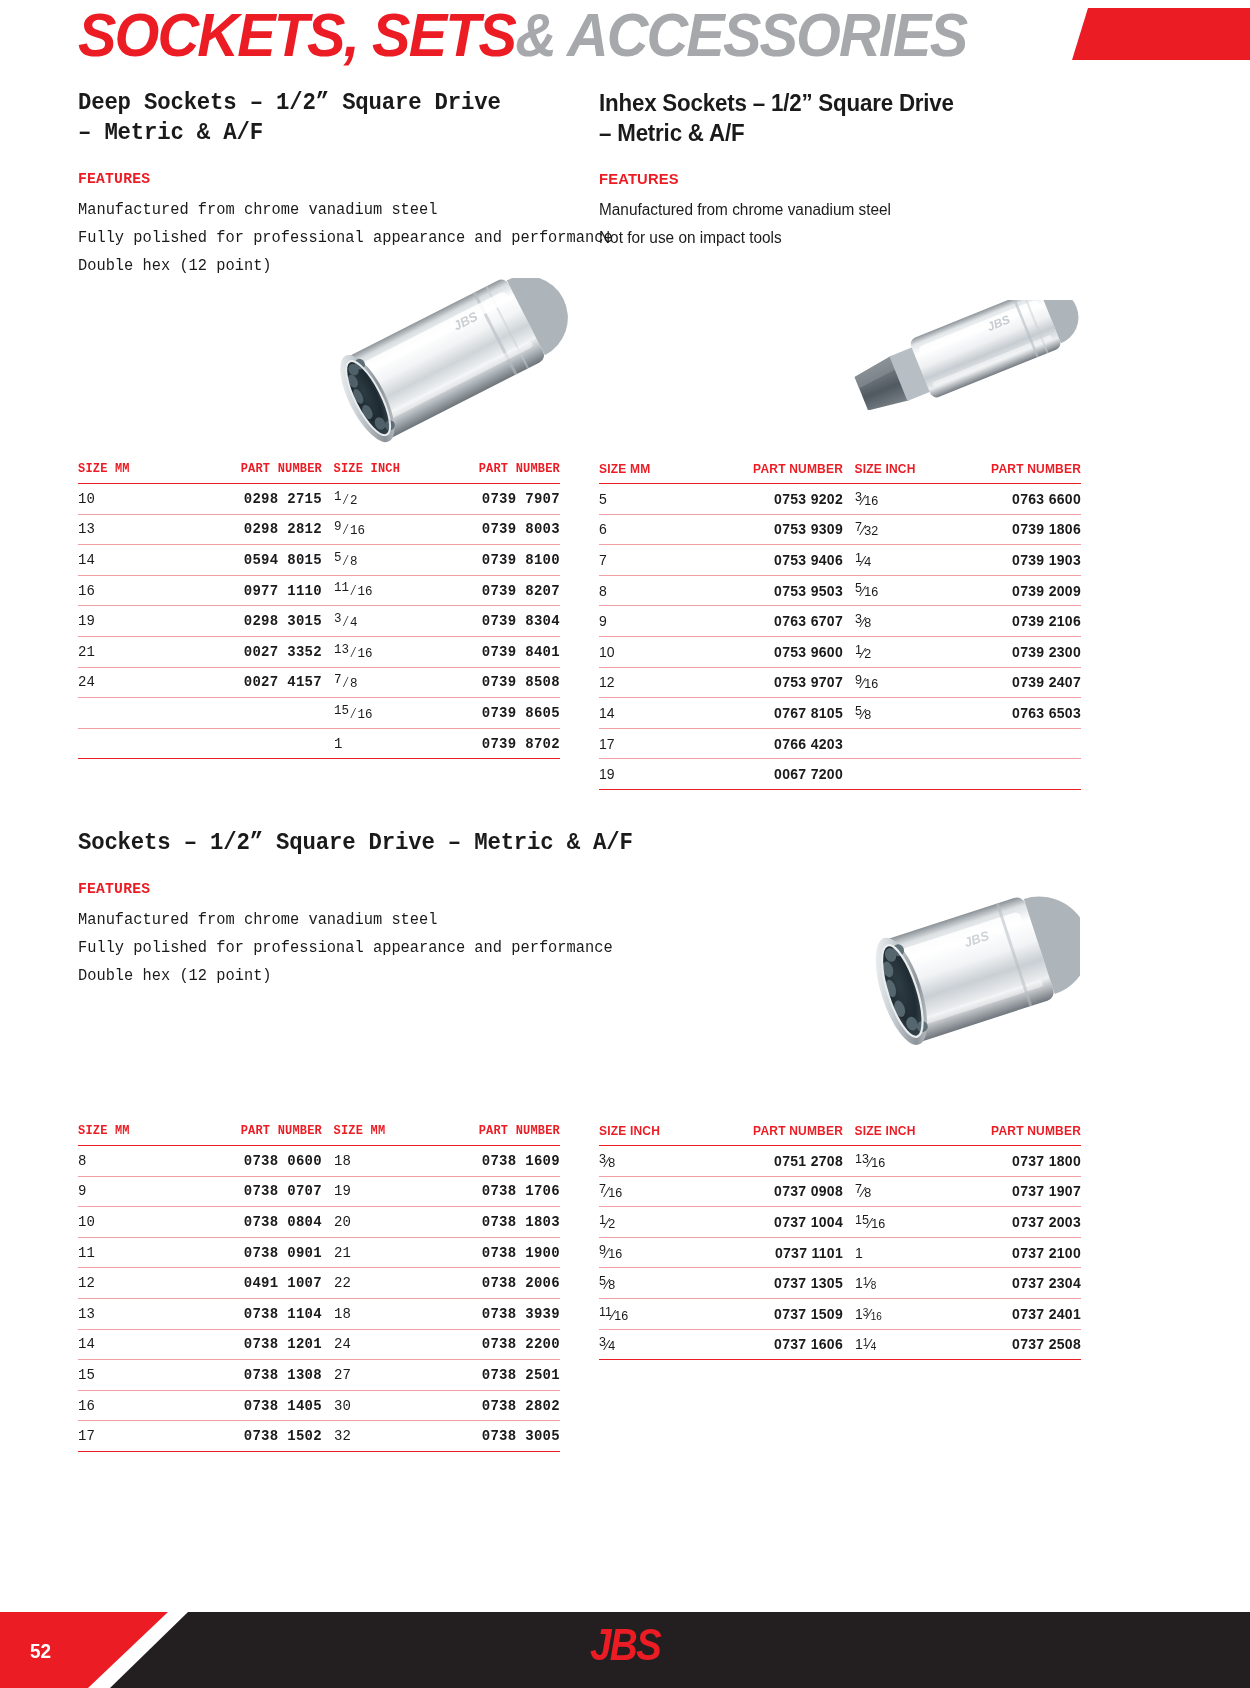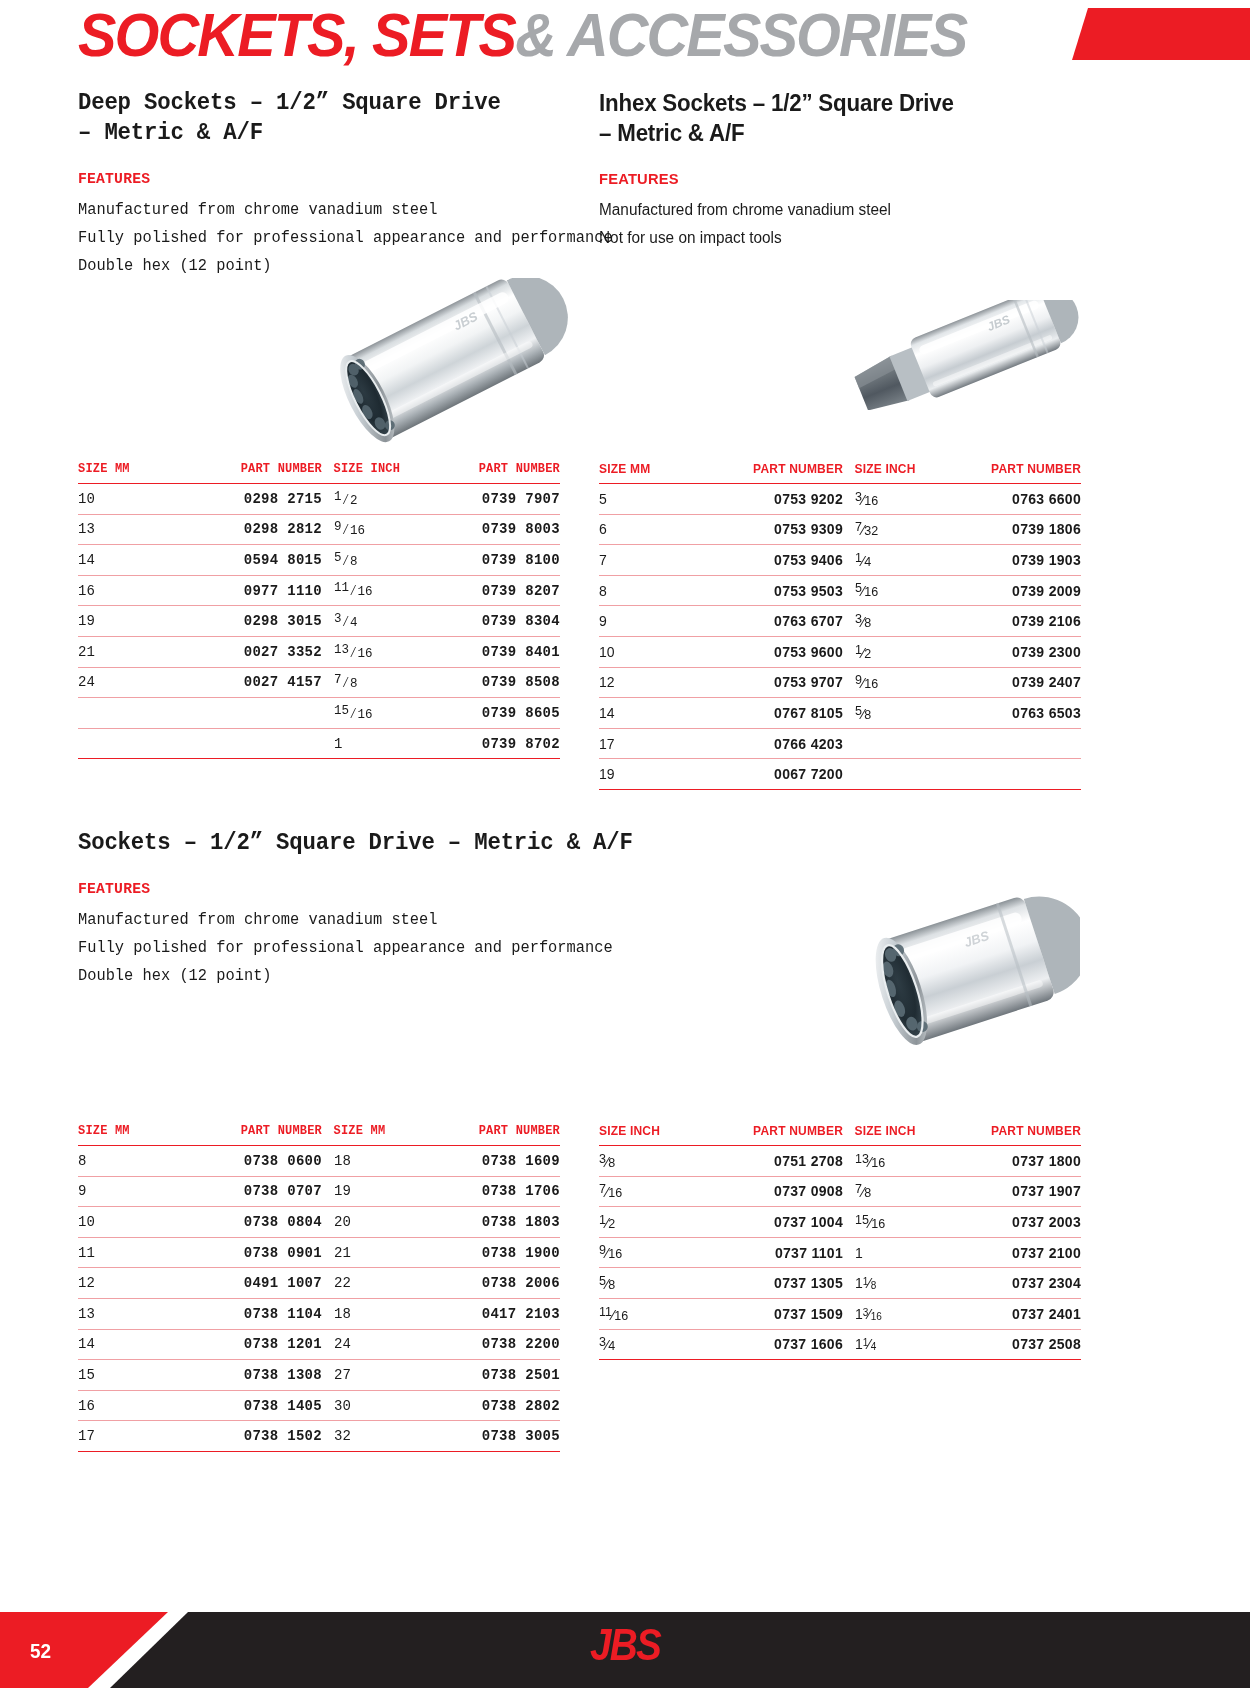--- a/index.html
+++ b/index.html
@@ -480,21 +480,21 @@
           <tr>
             <td class="sz cw-a">12</td>
             <td class="num cw-b">0491 1007</td>
             <td class="sz cw-c" style="padding-left: 12px;">22</td>
             <td class="num cw-d">0738 2006</td>
           </tr>
           <tr>
             <td class="sz cw-a">13</td>
             <td class="num cw-b">0738 1104</td>
             <td class="sz cw-c" style="padding-left: 12px;">18</td>
-            <td class="num cw-d">0417 2103</td>
+            <td class="num cw-d">0738 3939</td>
           </tr>
           <tr>
             <td class="sz cw-a">14</td>
             <td class="num cw-b">0738 1201</td>
             <td class="sz cw-c" style="padding-left: 12px;">24</td>
             <td class="num cw-d">0738 2200</td>
           </tr>
           <tr>
             <td class="sz cw-a">15</td>
             <td class="num cw-b">0738 1308</td>

